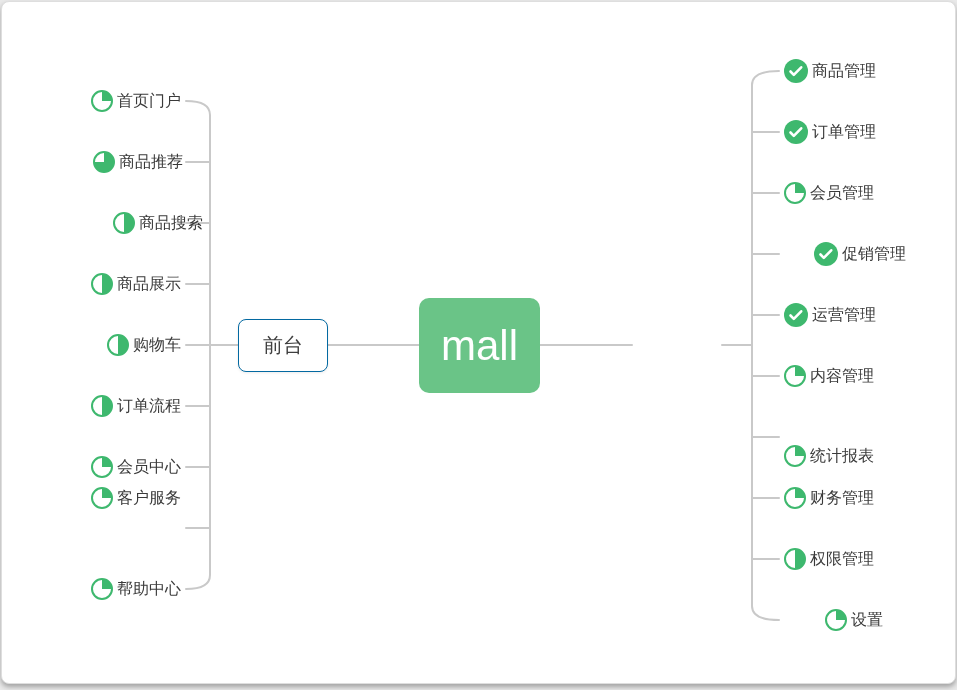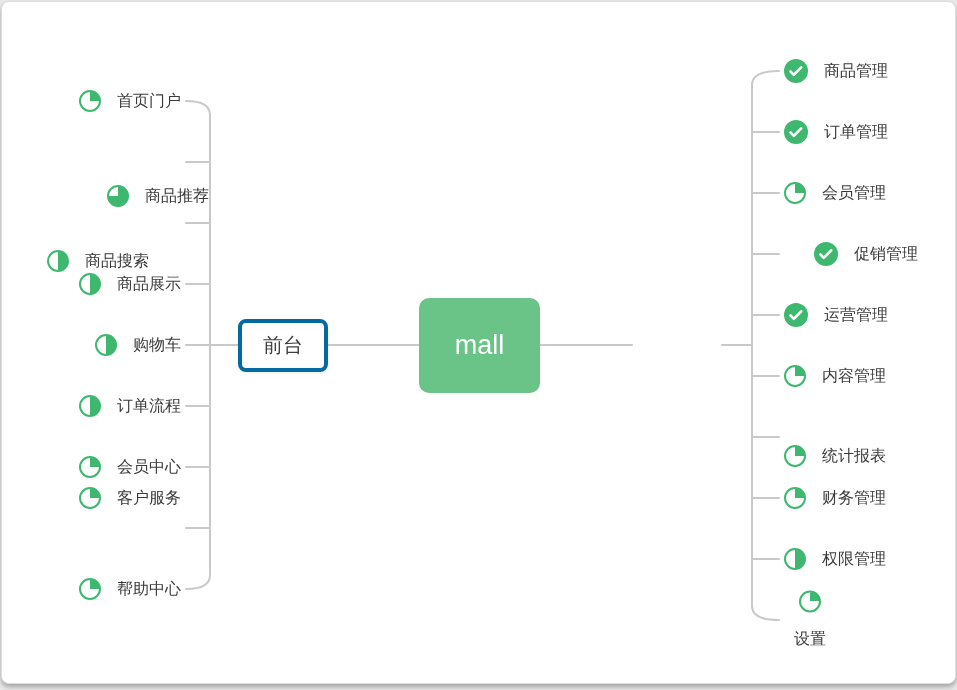--- a/index.html
+++ b/index.html
@@ -24,37 +24,37 @@
     position:absolute;
     display:flex; align-items:center; justify-content:center;
     box-sizing:border-box;
     cursor:pointer;
     user-select:none;
   }
   .node-center {
     left:417px; top:296px; width:121px; height:95px;
     background:var(--node-green,#6ac487);
     color:#ffffff;
-    font-size:27px;
+    font-size:42px;
     border-radius:10px;
   }
   .node-branch {
     width:90px; height:53px;
     background:#ffffff;
-    border:4px solid #0369a1;
+    border:1px solid #0369a1;
     border-radius:8px;
     font-size:20px;
     color:#3f3f3f;
     box-shadow:0 1px 3px rgba(0,0,0,0.08);
   }
   .node-branch.left  { left:236px; top:317px; }
   .node-branch.right { left:630px; top:317px; }
   .item {
     position:absolute;
-    display:flex; align-items:center; gap:16px;
+    display:flex; align-items:center; gap:4px;
     transform:translateY(-50%);
     font-size:16px;
     color:#3a3a3a;
     white-space:nowrap;
     cursor:pointer;
     user-select:none;
   }
   .pie {
     width:22px; height:22px;
     border-radius:50%;
@@ -95,25 +95,25 @@
   <div class="node node-center">mall</div>
 
   <div class="node node-branch left">前台</div>
 
 
   <div id="left-items">
       <div class="item left" style="top: 99px; right: 774px;">
         <span class="pie" style="background: conic-gradient(rgb(62, 184, 110) 25%, rgb(255, 255, 255) 0deg);"></span>
         <span>首页门户</span>
       </div>
-      <div class="item left" style="top: 160px; right: 746px; margin-top: 34px;">
+      <div class="item left" style="top: 160px; right: 772px;">
         <span class="pie" style="background: conic-gradient(rgb(62, 184, 110) 75%, rgb(255, 255, 255) 0deg);"></span>
         <span>商品推荐</span>
       </div>
-      <div class="item left" style="top: 221px; right: 806px; margin-top: 38px;">
+      <div class="item left" style="top: 221px; right: 752px;">
         <span class="pie" style="background: conic-gradient(rgb(62, 184, 110) 50%, rgb(255, 255, 255) 0deg);"></span>
         <span>商品搜索</span>
       </div>
       <div class="item left" style="top: 282px; right: 774px;">
         <span class="pie" style="background: conic-gradient(rgb(62, 184, 110) 50%, rgb(255, 255, 255) 0deg);"></span>
         <span>商品展示</span>
       </div>
       <div class="item left" style="top: 343px; right: 774px;">
         <span class="pie" style="background: conic-gradient(rgb(62, 184, 110) 50%, rgb(255, 255, 255) 0deg);"></span>
         <span>购物车</span>
@@ -177,18 +177,18 @@
         <span>统计报表</span>
       </div>
       <div class="item right" style="top: 496px; left: 782px;">
         <span class="pie" style="background: conic-gradient(rgb(62, 184, 110) 25%, rgb(255, 255, 255) 0deg);"></span>
         <span>财务管理</span>
       </div>
       <div class="item right" style="top: 557px; left: 782px; text-align: right;">
         <span class="pie" style="background: conic-gradient(rgb(62, 184, 110) 50%, rgb(255, 255, 255) 0deg);"></span>
         <span>权限管理</span>
       </div>
-      <div class="item right" style="top: 618px; left: 792px; flex-direction: column;">
+      <div class="item right" style="top: 618px; left: 823px;">
         <span class="pie" style="background: conic-gradient(rgb(62, 184, 110) 25%, rgb(255, 255, 255) 0deg);"></span>
         <span>设置</span>
       </div>
     </div>
 </div>
 
 </body></html>

